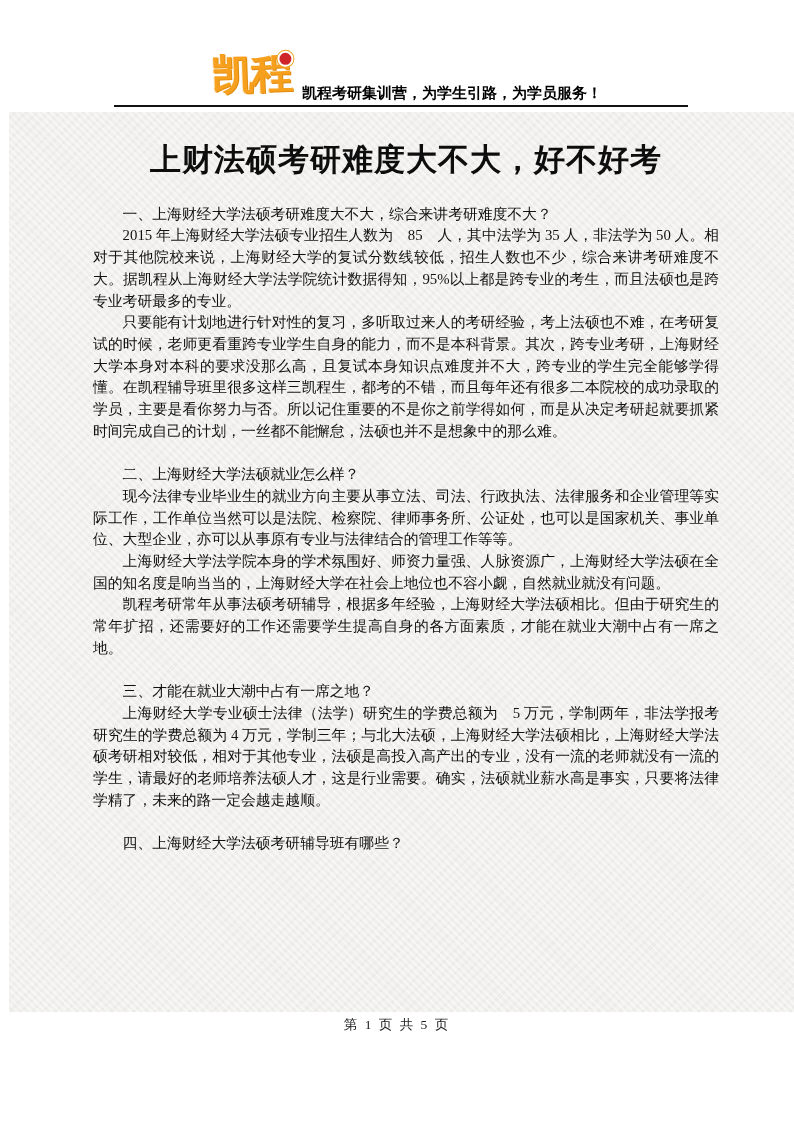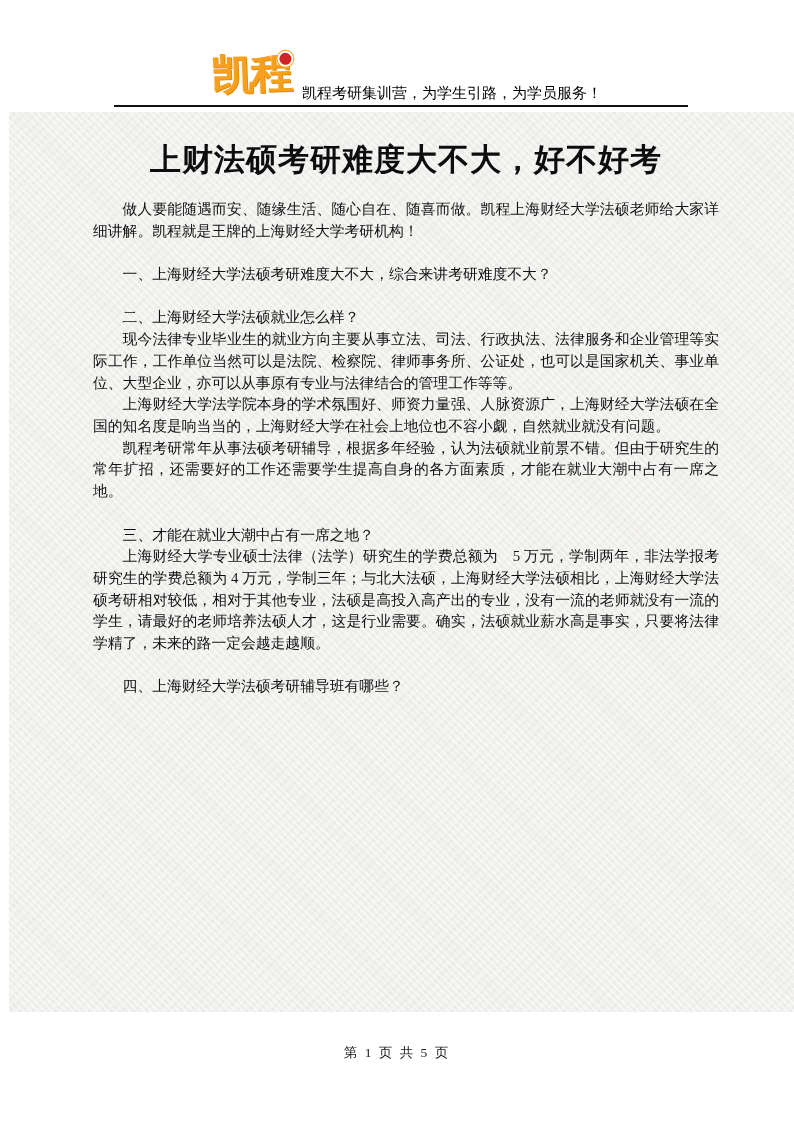--- a/index.html
+++ b/index.html
@@ -26,21 +26,21 @@
   }
   .logo-dot {
     position: absolute; right: -2px; top: 2px;
     width: 12px; height: 12px; border-radius: 50%;
     border: 2px solid #fff;
     box-shadow: 0 0 0 1px #f0a322;
   }
   .tagline {
     position: absolute; left: 302px; top: 84px;
     font-family: "Liberation Sans", "DejaVu Sans", sans-serif;
-    font-size: 15px; font-weight: normal; color: #000;
+    font-size: 15px; font-weight: bold; color: #000;
     white-space: nowrap;
   }
   .header-rule {
     position: absolute; top: 105px; left: 114px; width: 574px; height: 0;
     border-top: 2px solid #111;
   }
   
   .paper {
     position: absolute; top: 112px; left: 9px;
     width: 794px; height: 900px;
@@ -58,46 +58,47 @@
     font-size: 31px; font-weight: bold;
     letter-spacing: 1px;
     line-height: 44px;
     color: #0d0d0d;
   }
   .content { font-size: 14.8px; line-height: 21.7px; text-align: justify; }
   .content p { margin: 0; text-indent: 2em; }
   .content p.heading { margin-top: 21.7px; }
   
   .footer {
-    position: absolute; top: 1044px; left: 0; width: 794px;
+    position: absolute; top: 1016px; left: 0; width: 794px;
     text-align: center;
     font-size: 13.5px; color: #222;
     letter-spacing: 2px;
   }
 </style>
 </head>
 <body>
 
 <div class="header">
   <div class="logo">
     <span class="logo-text" style="color: rgb(246, 160, 30);">凯程</span>
     <span class="logo-dot" style="background: rgb(207, 36, 40);"></span>
   </div>
   <div class="tagline">凯程考研集训营，为学生引路，为学员服务！</div>
   <div class="header-rule"></div>
 </div>
 
 <div class="paper">
   <h1 class="doc-title">上财法硕考研难度大不大，好不好考</h1>
   <div class="content">
-      <p class="para">做人要能随遇而安、随缘生活、随心自在、随喜而做。凯程上海财经大学法硕老师给大家详细讲解。凯程就是王牌的上海财经大学考研机构！</p>
       <p class="heading">一、上海财经大学法硕考研难度大不大，综合来讲考研难度不大？</p>
+      <p class="para">2015 年上海财经大学法硕专业招生人数为　85　人，其中法学为 35 人，非法学为 50 人。相对于其他院校来说，上海财经大学的复试分数线较低，招生人数也不少，综合来讲考研难度不大。据凯程从上海财经大学法学院统计数据得知，95%以上都是跨专业的考生，而且法硕也是跨专业考研最多的专业。</p>
+      <p class="para">只要能有计划地进行针对性的复习，多听取过来人的考研经验，考上法硕也不难，在考研复试的时候，老师更看重跨专业学生自身的能力，而不是本科背景。其次，跨专业考研，上海财经大学本身对本科的要求没那么高，且复试本身知识点难度并不大，跨专业的学生完全能够学得懂。在凯程辅导班里很多这样三凯程生，都考的不错，而且每年还有很多二本院校的成功录取的学员，主要是看你努力与否。所以记住重要的不是你之前学得如何，而是从决定考研起就要抓紧时间完成自己的计划，一丝都不能懈怠，法硕也并不是想象中的那么难。</p>
       <p class="heading">二、上海财经大学法硕就业怎么样？</p>
       <p class="para">现今法律专业毕业生的就业方向主要从事立法、司法、行政执法、法律服务和企业管理等实际工作，工作单位当然可以是法院、检察院、律师事务所、公证处，也可以是国家机关、事业单位、大型企业，亦可以从事原有专业与法律结合的管理工作等等。</p>
       <p class="para">上海财经大学法学院本身的学术氛围好、师资力量强、人脉资源广，上海财经大学法硕在全国的知名度是响当当的，上海财经大学在社会上地位也不容小觑，自然就业就没有问题。</p>
-      <p class="para">凯程考研常年从事法硕考研辅导，根据多年经验，认为法硕就业前景不错。但由于研究生的常年扩招，还需要好的工作还需要学生提高自身的各方面素质，才能在就业大潮中占有一席之地。</p>
+      <p class="para">凯程考研常年从事法硕考研辅导，根据多年经验，上海财经大学法硕相比。但由于研究生的常年扩招，还需要好的工作还需要学生提高自身的各方面素质，才能在就业大潮中占有一席之地。</p>
       <p class="heading">三、才能在就业大潮中占有一席之地？</p>
       <p class="para">上海财经大学专业硕士法律（法学）研究生的学费总额为　5 万元，学制两年，非法学报考研究生的学费总额为 4 万元，学制三年；与北大法硕，上海财经大学法硕相比，上海财经大学法硕考研相对较低，相对于其他专业，法硕是高投入高产出的专业，没有一流的老师就没有一流的学生，请最好的老师培养法硕人才，这是行业需要。确实，法硕就业薪水高是事实，只要将法律学精了，未来的路一定会越走越顺。</p>
       <p class="heading">四、上海财经大学法硕考研辅导班有哪些？</p>
     </div>
 </div>
 
 <div class="footer">第 1 页 共 5 页</div>
 
 </body></html>

